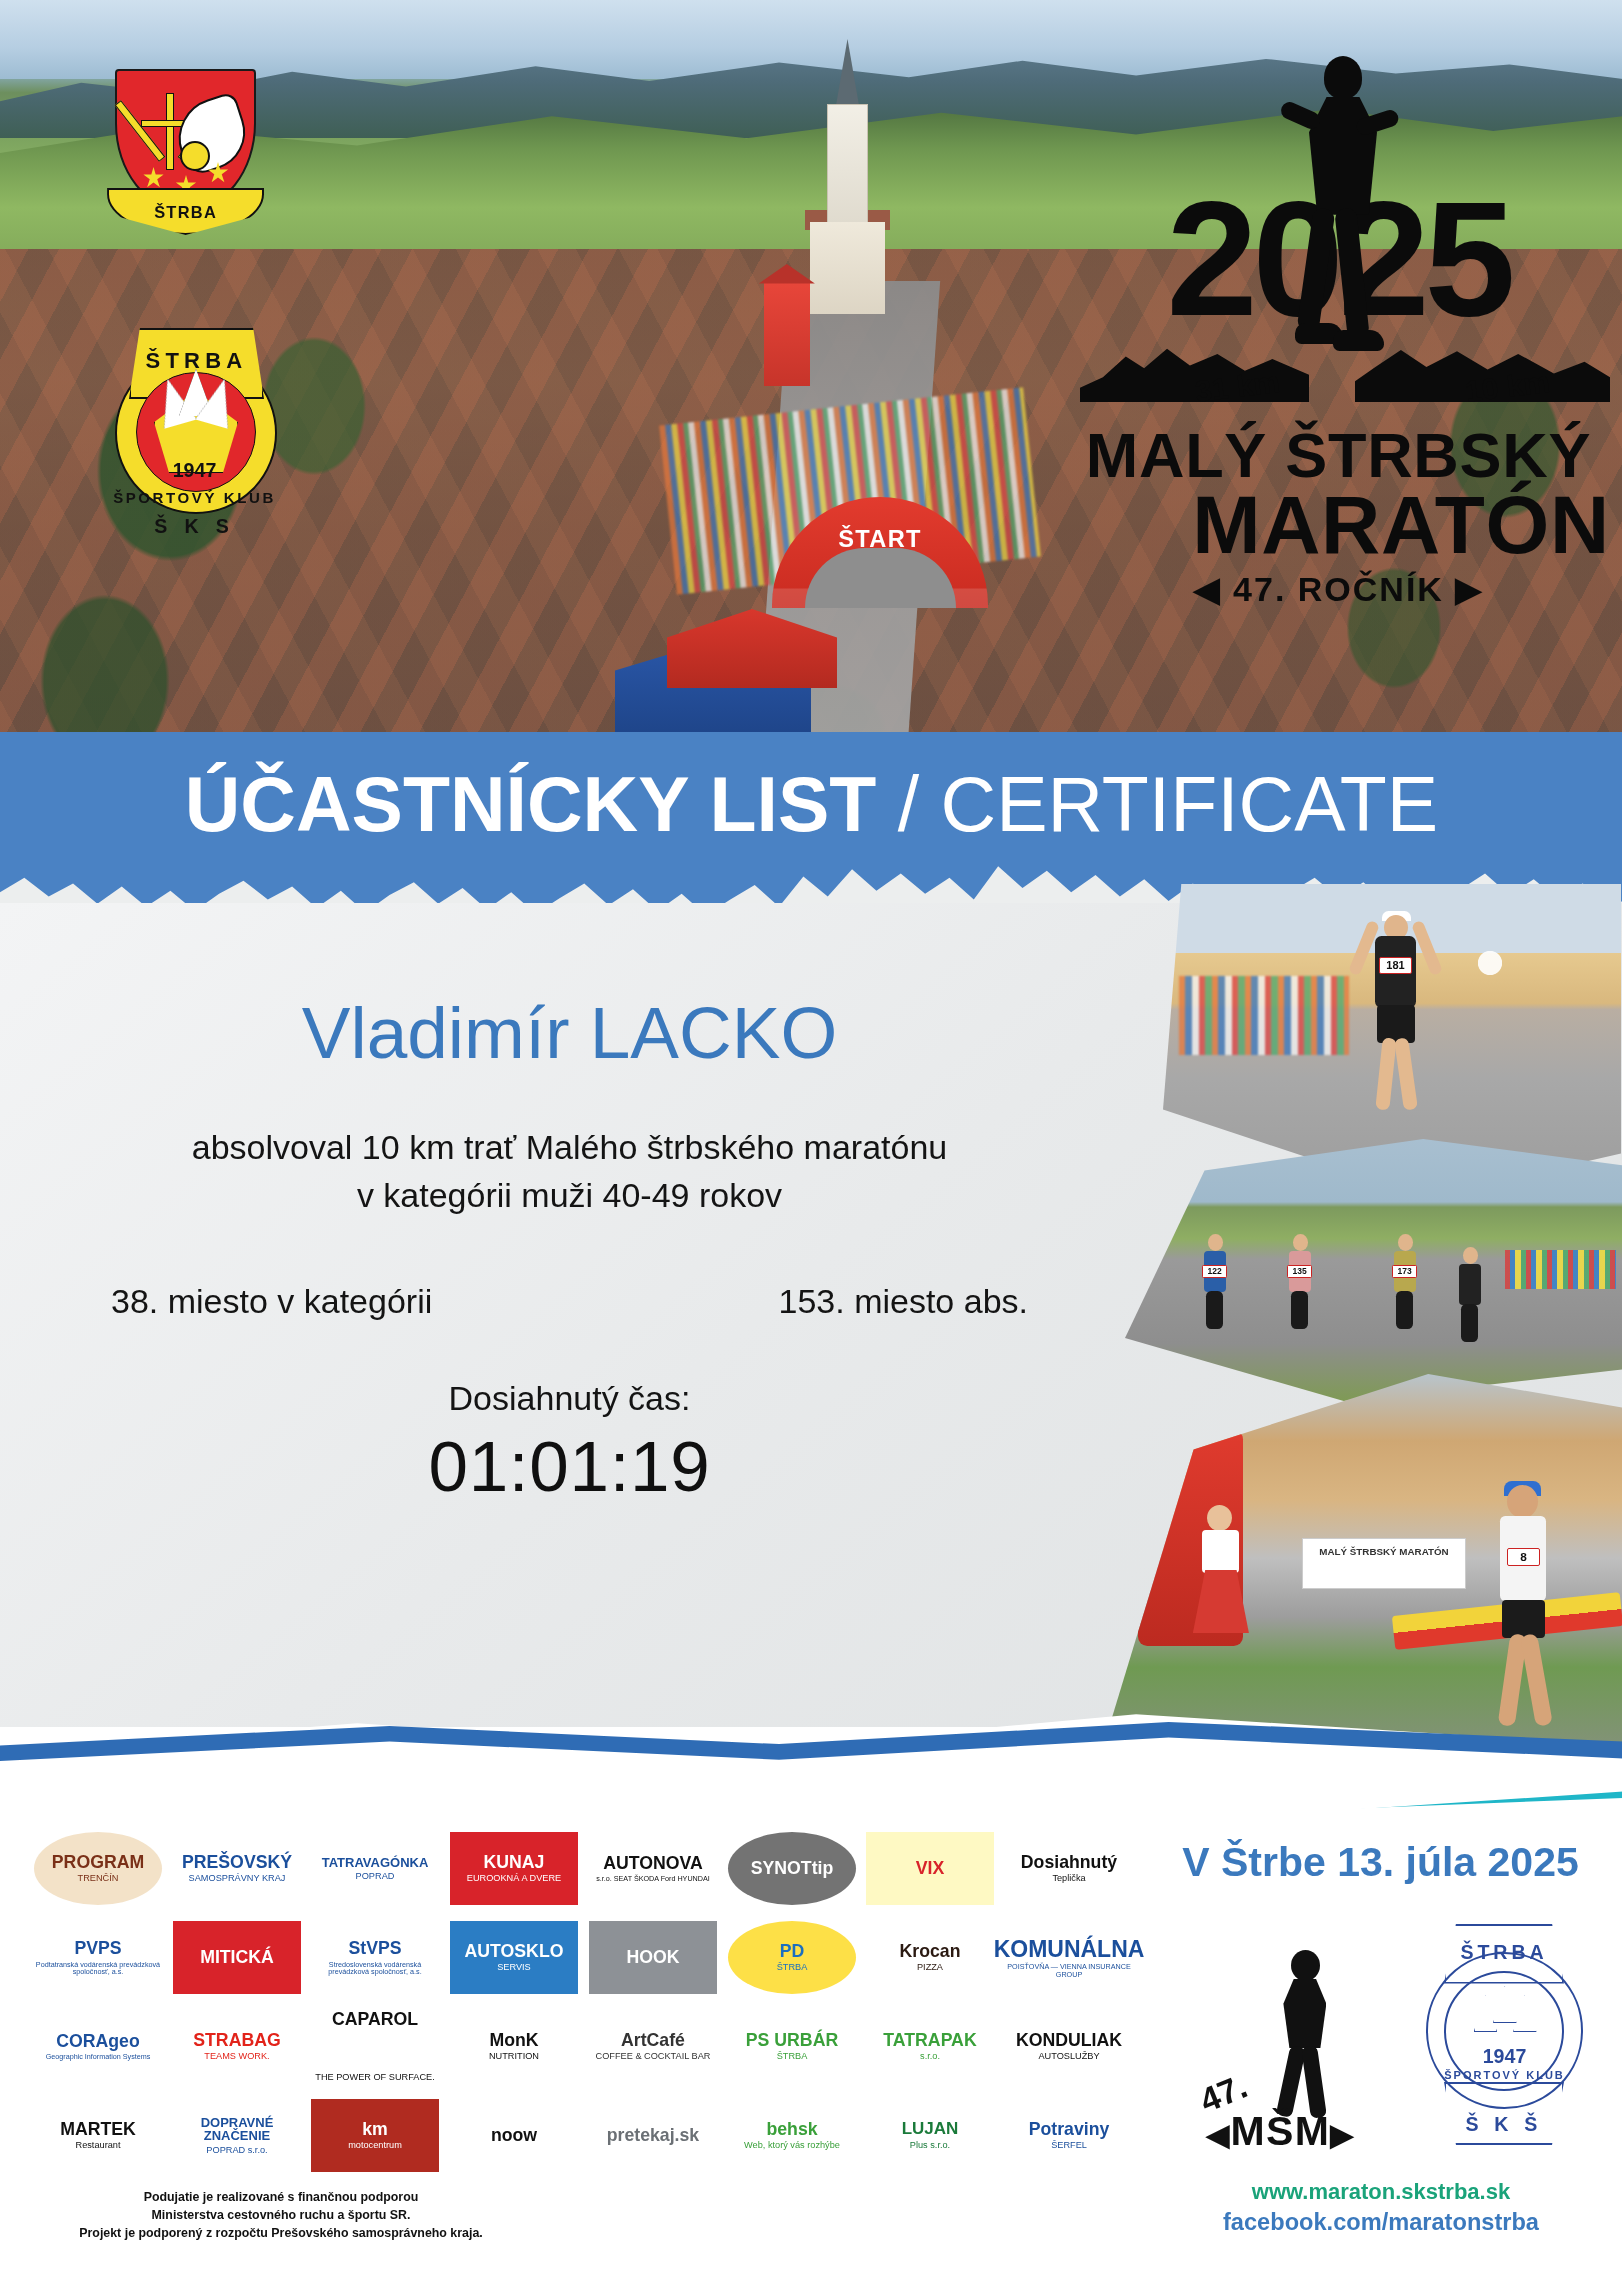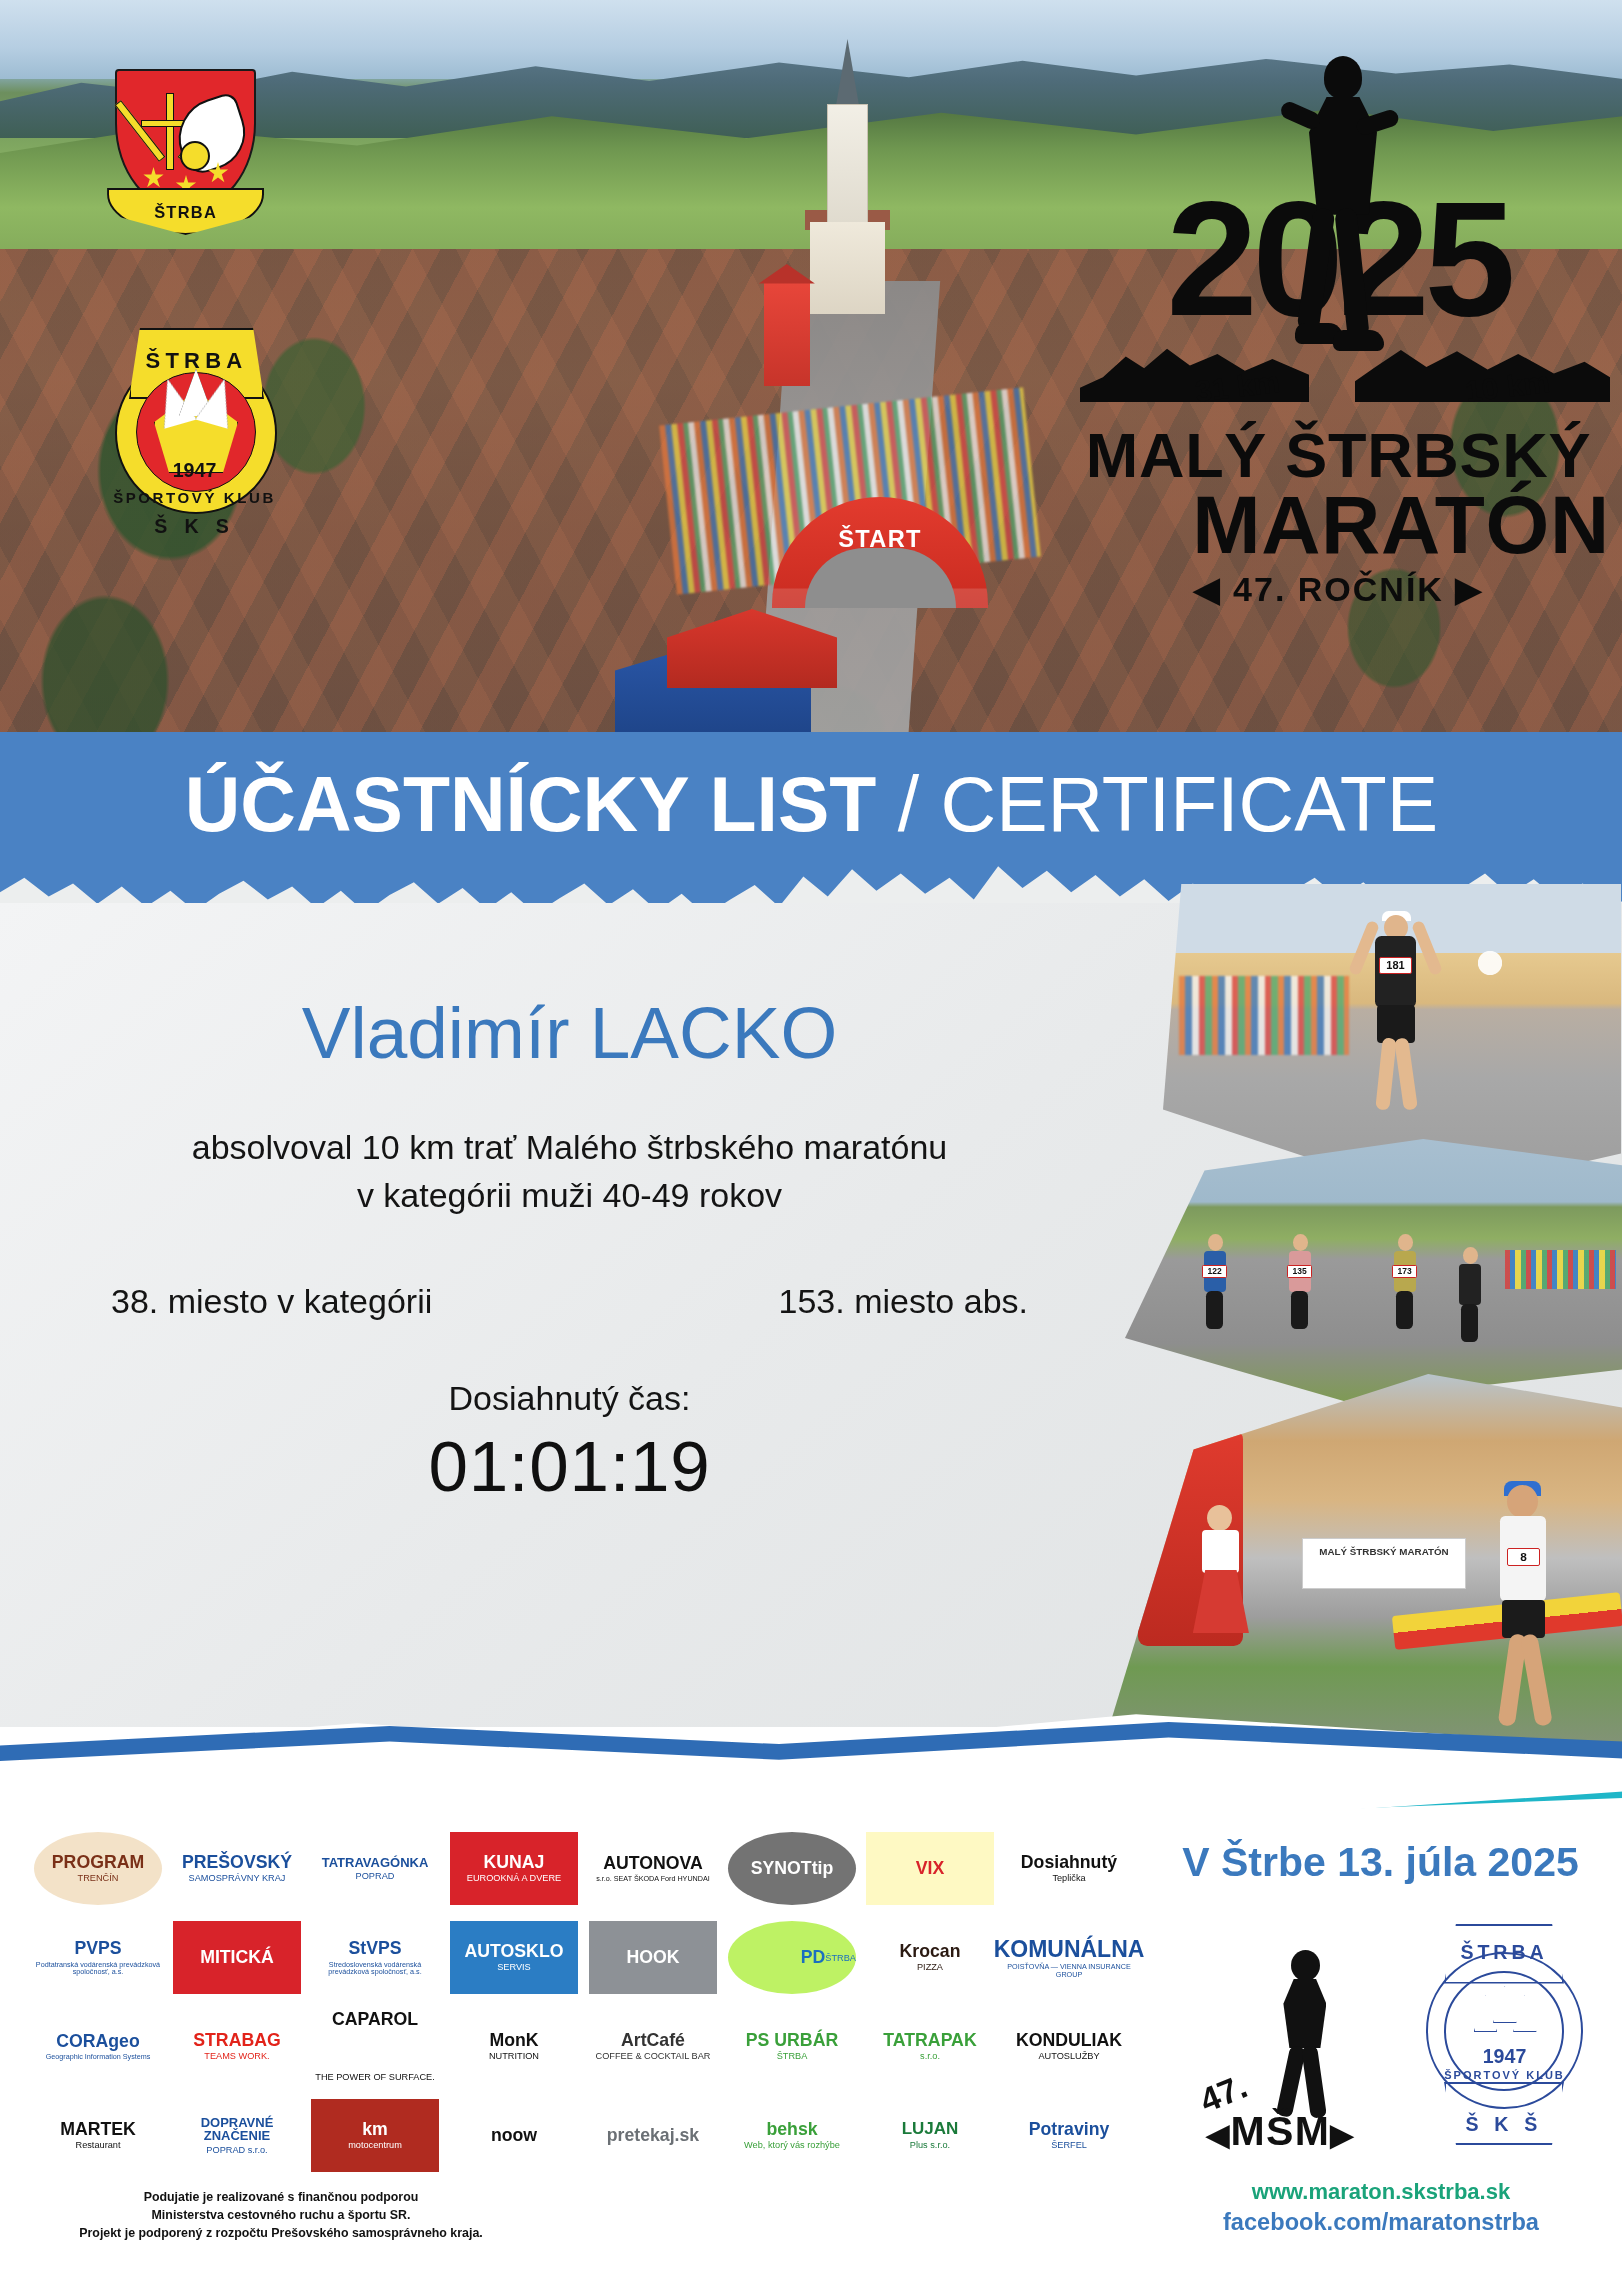--- a/index.html
+++ b/index.html
@@ -811,21 +811,21 @@
         <div class="sp-label" style="font-size: 17.7px;">StVPS</div>
         <div style="font-size: 7.2px; margin-top: 2.6px; max-width: 126px;">Stredoslovenská vodárenská prevádzková spoločnosť, a.s.</div>
       </div>
       <div class="sp" style="left: 416px; top: 89px; width: 128px; height: 73px; flex-direction: column; background: rgb(43, 125, 196); color: rgb(255, 255, 255);">
         <div class="sp-label" style="font-size: 17.7px;">AUTOSKLO</div>
         <div style="font-size: 9.2px; margin-top: 2.6px; max-width: 126px;">SERVIS</div>
       </div>
       <div class="sp" style="left: 555px; top: 89px; width: 128px; height: 73px; flex-direction: column; background: rgb(141, 145, 150); color: rgb(255, 255, 255);">
         <div class="sp-label" style="font-size: 17.7px;">HOOK</div>
       </div>
-      <div class="sp" style="left: 694px; top: 89px; width: 128px; height: 73px; flex-direction: row; background: #bef264; color: rgb(27, 111, 191); border-radius: 50%; justify-content: flex-end;">
+      <div class="sp" style="left: 694px; top: 89px; width: 128px; height: 73px; flex-direction: column; background: #fde047; color: rgb(27, 111, 191); border-radius: 50%;">
         <div class="sp-label" style="font-size: 17.7px;">PD</div>
         <div style="font-size: 9.2px; margin-top: 2.6px; max-width: 126px;">ŠTRBA</div>
       </div>
       <div class="sp" style="left: 832px; top: 89px; width: 128px; height: 73px; flex-direction: column; background: rgb(255, 255, 255); color: rgb(43, 26, 18);">
         <div class="sp-label" style="font-size: 17.7px;">Krocan</div>
         <div style="font-size: 9.2px; margin-top: 2.6px; max-width: 126px;">PIZZA</div>
       </div>
       <div class="sp" style="left: 971px; top: 89px; width: 128px; height: 73px; flex-direction: column; background: rgb(255, 255, 255); color: rgb(27, 79, 156);">
         <div class="sp-label" style="font-size: 23px;">KOMUNÁLNA</div>
         <div style="font-size: 7.2px; margin-top: 2.6px; max-width: 126px;">POISŤOVŇA — VIENNA INSURANCE GROUP</div>

